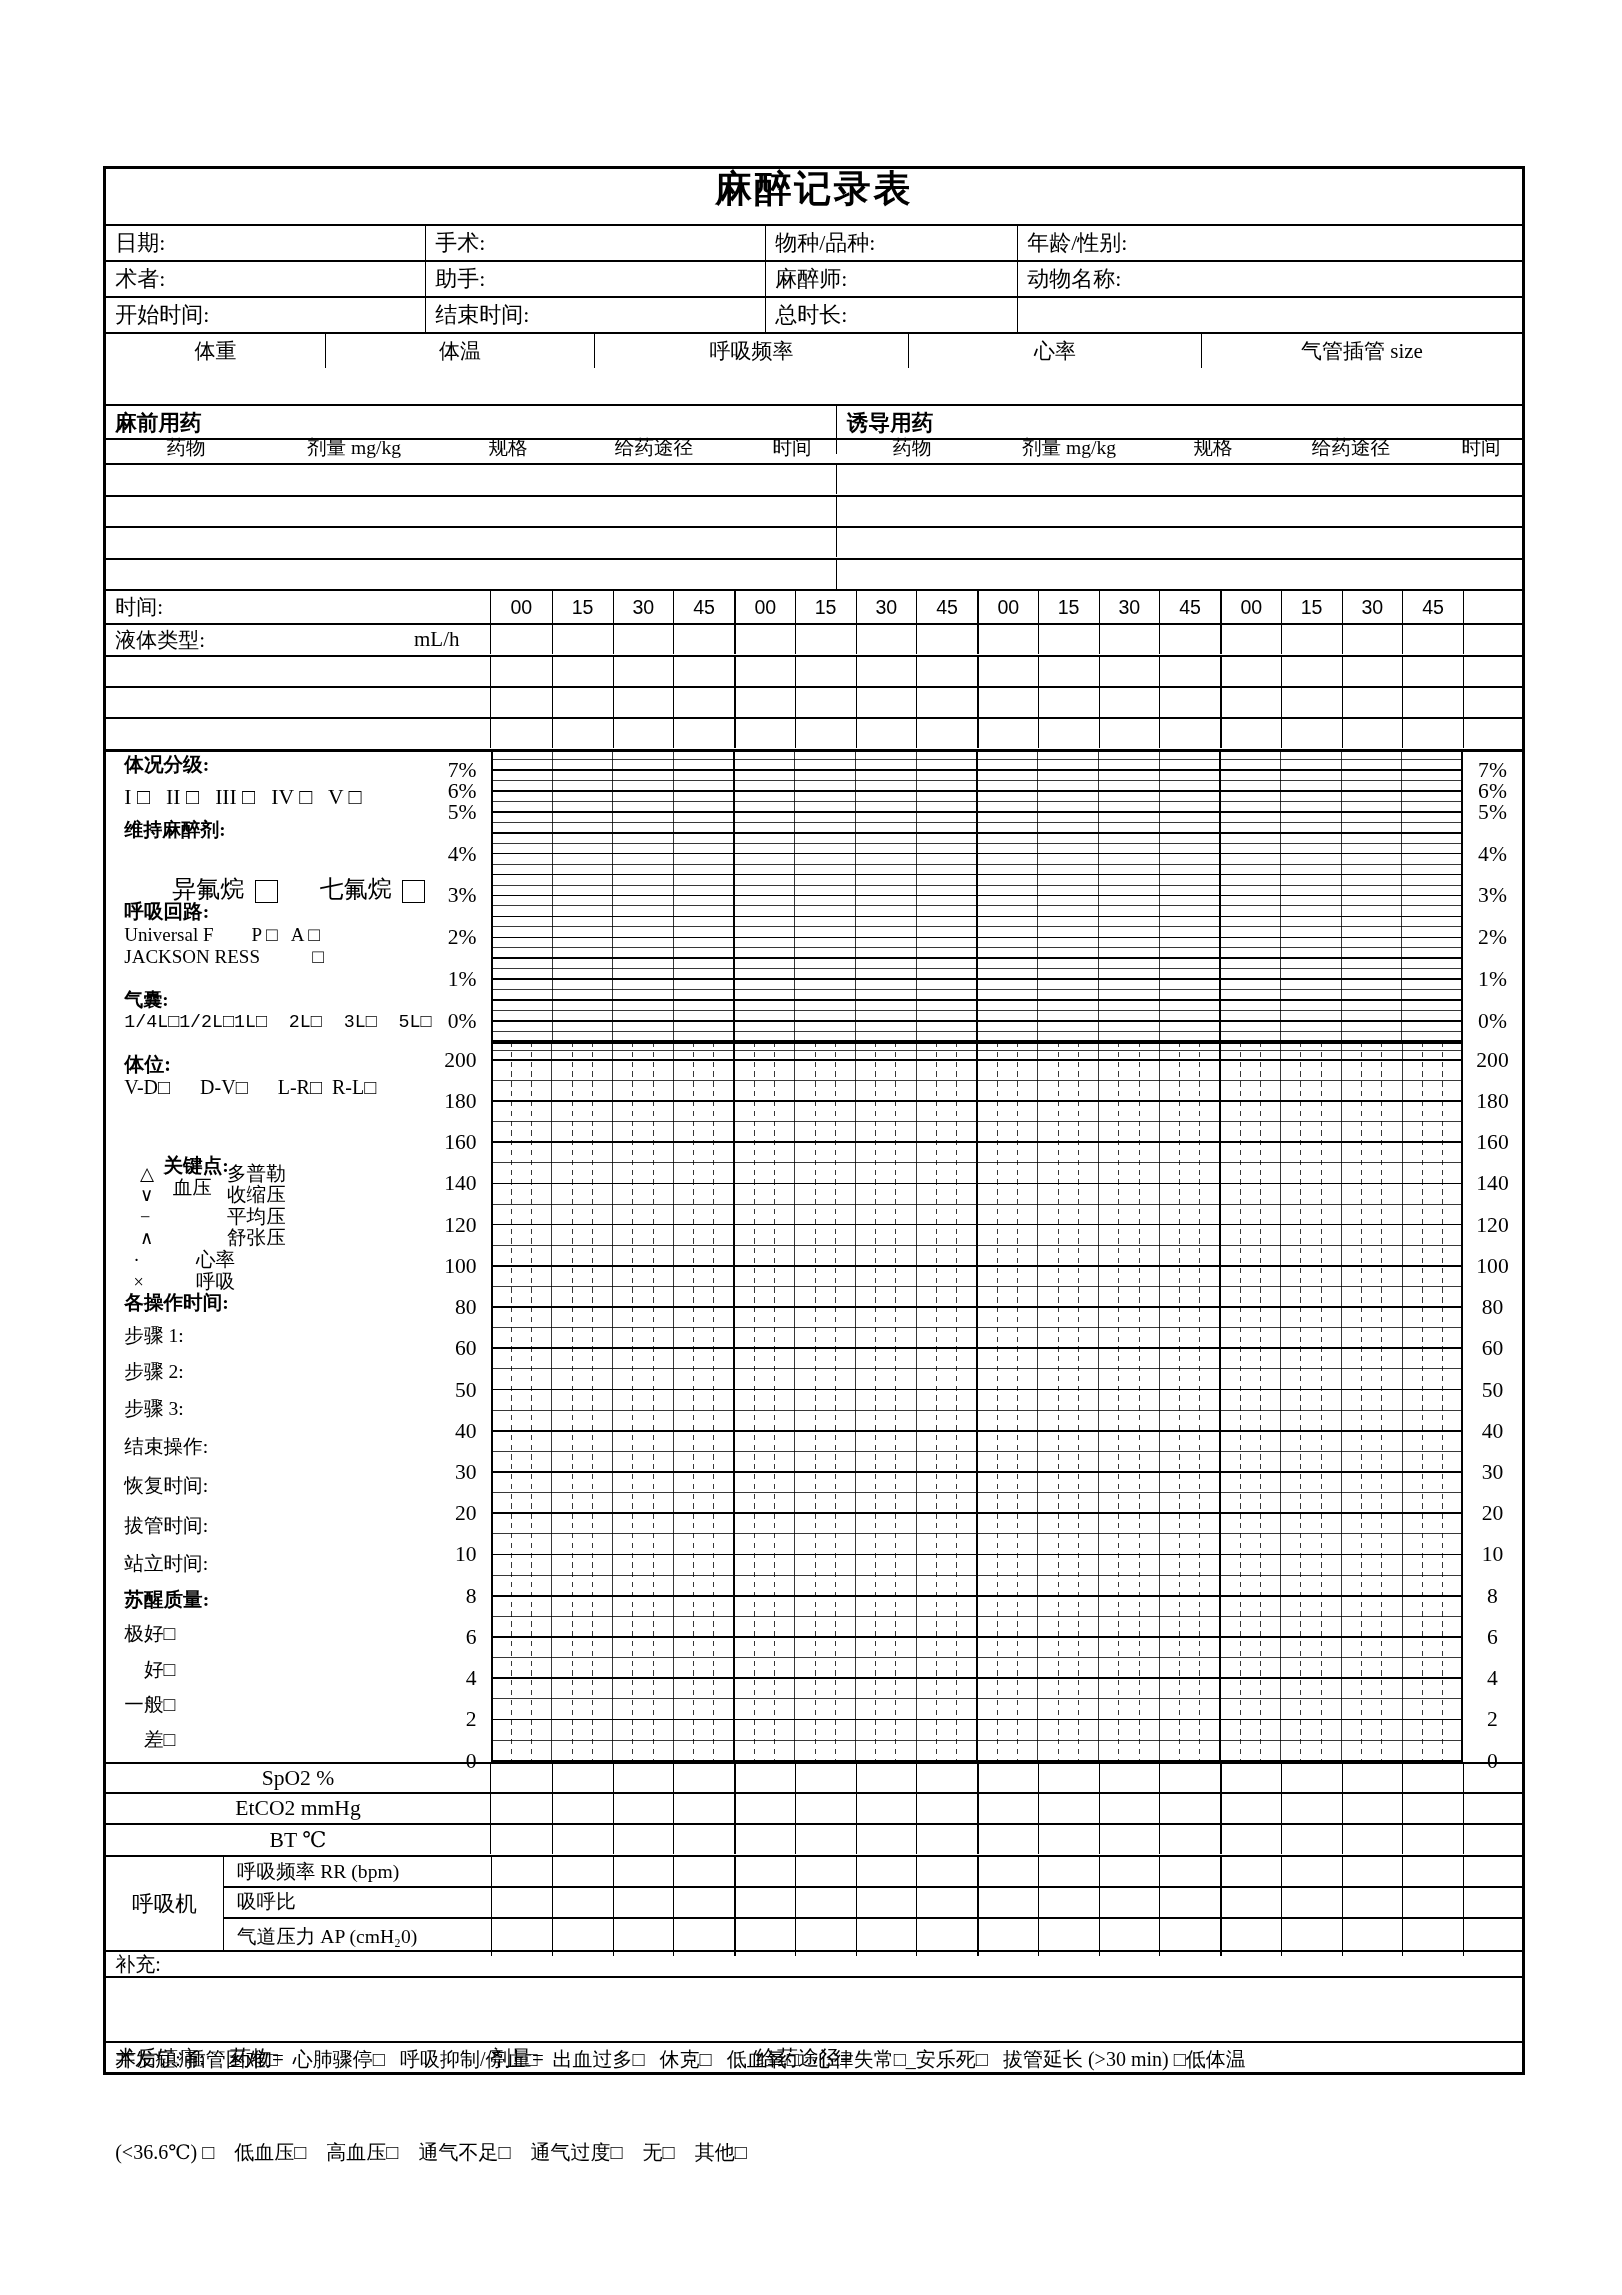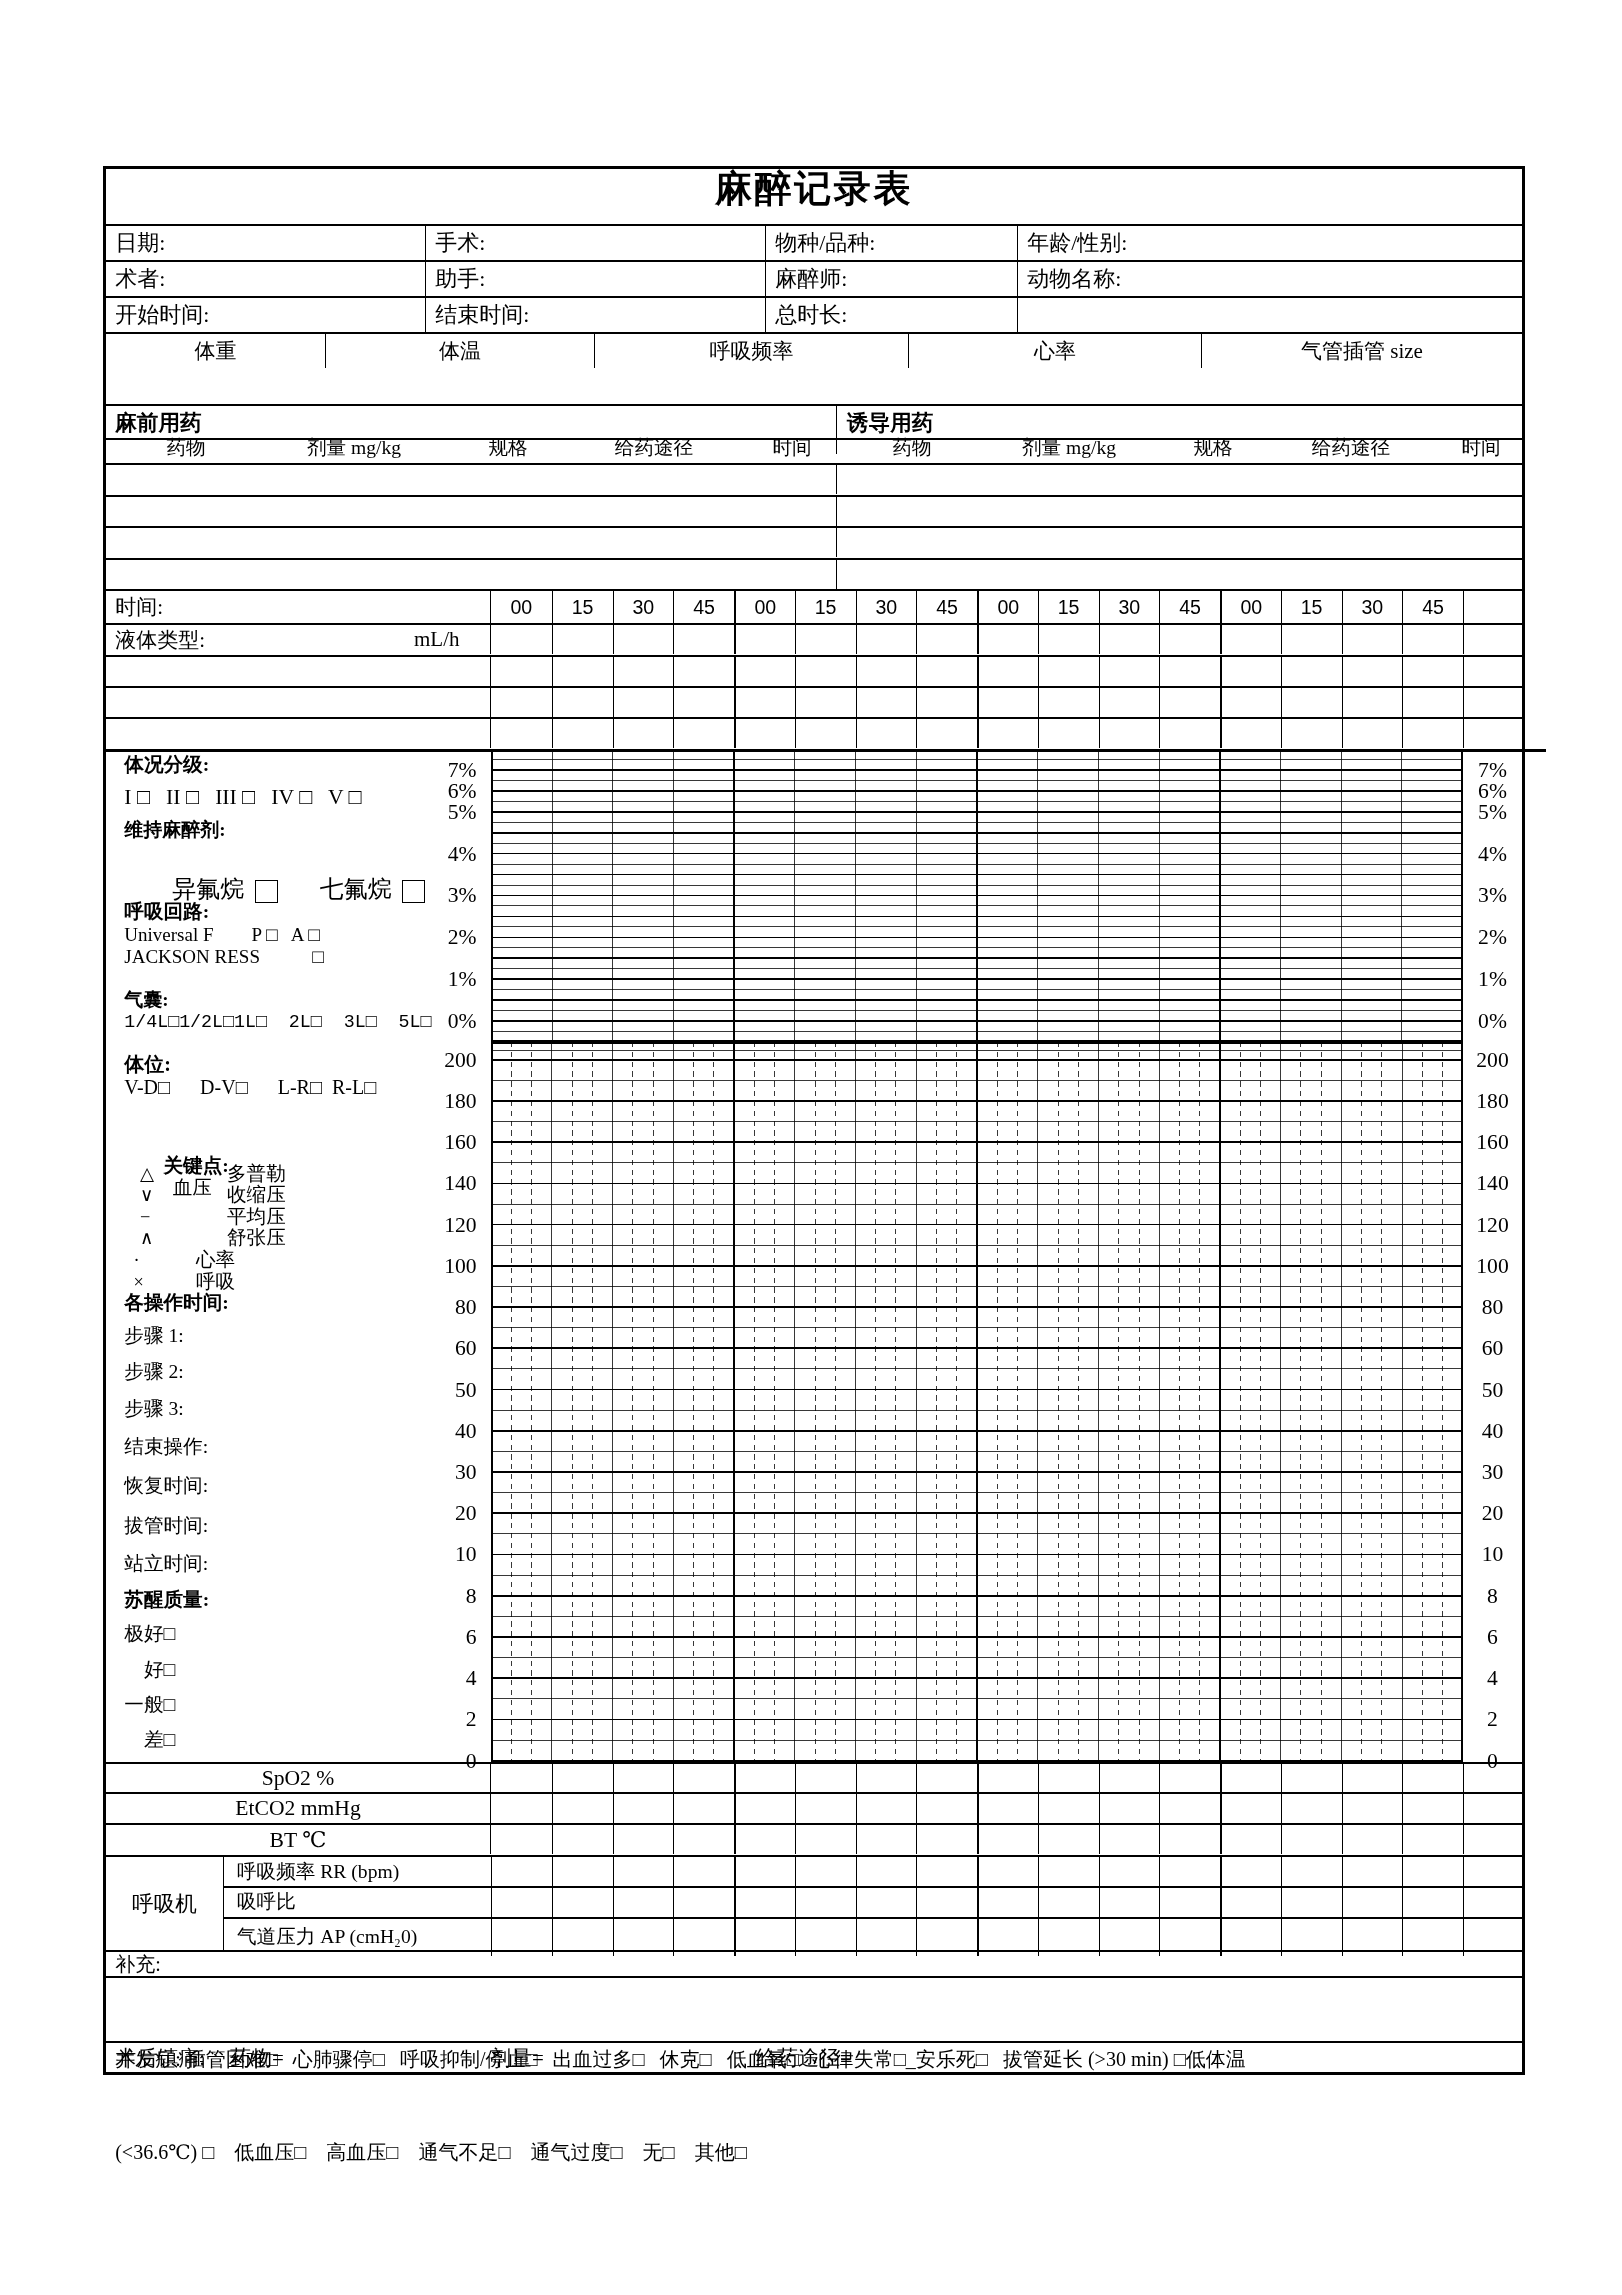--- a/index.html
+++ b/index.html
@@ -35,21 +35,21 @@
   .tc{border-left:1.3px solid #000;box-sizing:border-box;display:flex;align-items:center;
       justify-content:center;font-size:19.6px;}
   .tc.tc0{border-left:none;}
   .tc.hr{border-left-width:2px;}
   .tc.lastc{border-left-width:1.6px;}
   .unitpos{position:absolute;left:308px;}
   .insetline{position:absolute;left:118px;right:0;top:0;height:2px;background:#000;z-index:2;}
   .ventcell{position:absolute;left:0;width:118px;box-sizing:border-box;border-right:1.6px solid #000;
             display:flex;align-items:center;justify-content:center;font-size:21.6px;}
   
-  .chart{position:absolute;left:0;top:580px;width:100%;height:1013px;padding-left:24px;}
+  .chart{position:absolute;left:0;top:580px;width:100%;height:1013px;}
   .chart .topline{position:absolute;left:0;right:0;top:0;height:2.6px;background:#000;}
   .sidebar{position:absolute;left:0;top:0;width:385px;height:100%;}
   .sb{position:absolute;left:18.3px;white-space:pre;line-height:22px;font-size:19.6px;}
   .sb.bold{font-weight:bold;}
   .gridwrap{position:absolute;left:385px;top:0;width:972px;height:100%;}
   .axis-left{position:absolute;left:0;top:0;width:385px;height:100%;}
   .axis-right{position:absolute;left:1357px;top:0;width:59px;height:100%;}
   .cbx{display:inline-block;width:21px;height:21px;border:1.6px solid #000;
        vertical-align:middle;margin-left:10.5px;}
   .maintline{font-size:24px;}

